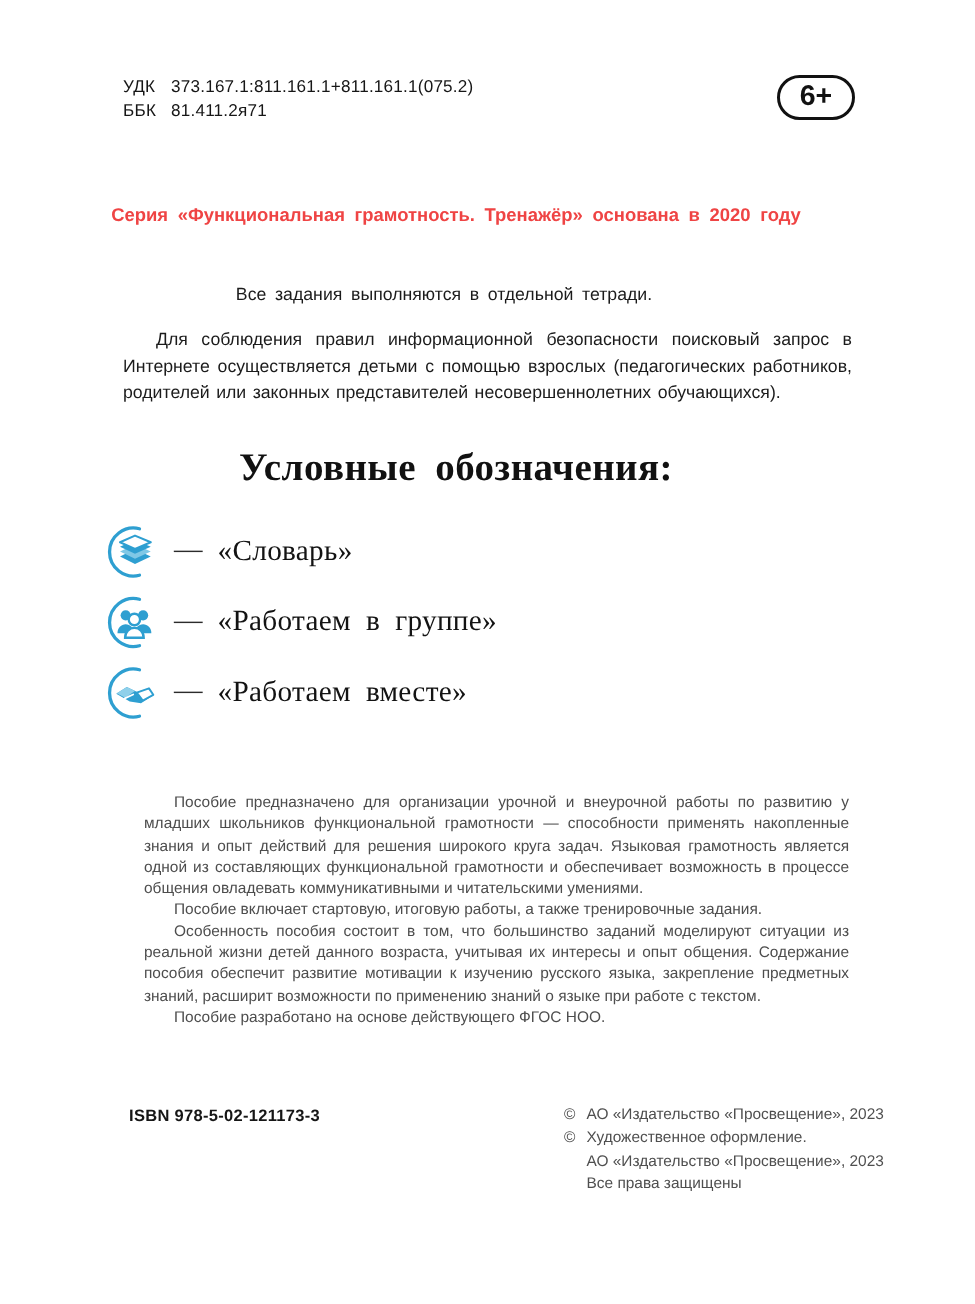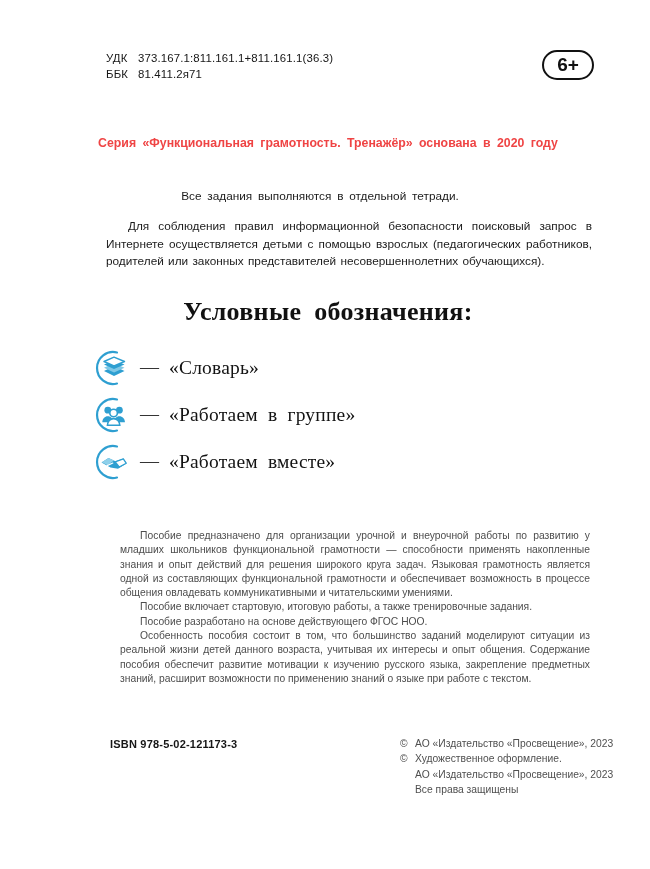--- a/index.html
+++ b/index.html
@@ -16,21 +16,20 @@
     color: #1a1a1a;
     -webkit-font-smoothing: antialiased;
   }
 
   .page {
     position: absolute;
     inset: 0;
     width: 592px;
     height: 869px;
     overflow: hidden;
-    margin-left: 24px;
   }
 
   
   .udk-block {
     position: absolute;
     left: 82px;
     top: 50px;
     font-size: 11.4px;
     line-height: 16.4px;
     color: #161616;
@@ -203,21 +202,21 @@
   }
   .c-row.noMark .c-mark { visibility: hidden; }
 </style>
 </head>
 <body>
 
 <div class="page">
 
   <div class="udk-block">
     <div class="udk-row">
-      <span class="udk-key">УДК</span><span class="udk-val">373.167.1:811.161.1+811.161.1(36.3)</span>
+      <span class="udk-key">УДК</span><span class="udk-val">373.167.1:811.161.1+811.161.1(075.2)</span>
     </div>
     <div class="udk-row">
       <span class="udk-key">ББК</span><span class="udk-val">81.411.2я71</span>
     </div>
   </div>
 
   <div class="age-badge">
     <span>6+</span>
   </div>
 
@@ -280,22 +279,22 @@
       </span>
       <span class="legend-dash">—</span>
       <span class="legend-text">«Работаем  вместе»</span>
     </div>
 
   </div>
 
   <div class="annotation">
     <p>Пособие предназначено для организации урочной и внеурочной работы по развитию у младших школьников функциональной грамотности — способности применять накопленные знания и опыт действий для решения широкого круга задач. Языковая грамотность является одной из составляющих функциональной грамотности и обеспечивает возможность в процессе общения овладевать коммуникативными и читательскими умениями.</p>
     <p>Пособие включает стартовую, итоговую работы, а также тренировочные задания.</p>
+    <p>Особенность пособия состоит в том, что большинство заданий моделируют ситуации из реальной жизни детей данного возраста, учитывая их интересы и опыт общения. Содержание пособия обеспечит развитие мотивации к изучению русского языка, закрепление предметных знаний, расширит возможности по применению знаний о языке при работе с текстом.</p>
     <p>Пособие разработано на основе действующего ФГОС НОО.</p>
-    <p>Особенность пособия состоит в том, что большинство заданий моделируют ситуации из реальной жизни детей данного возраста, учитывая их интересы и опыт общения. Содержание пособия обеспечит развитие мотивации к изучению русского языка, закрепление предметных знаний, расширит возможности по применению знаний о языке при работе с текстом.</p>
   </div>
 
   <div class="isbn">ISBN  978-5-02-121173-3</div>
 
   <div class="copyright">
     <div class="c-row">
       <span class="c-mark">©</span><span>АО «Издательство «Просвещение», 2023</span>
     </div>
     <div class="c-row">
       <span class="c-mark">©</span><span>Художественное оформление.</span>

